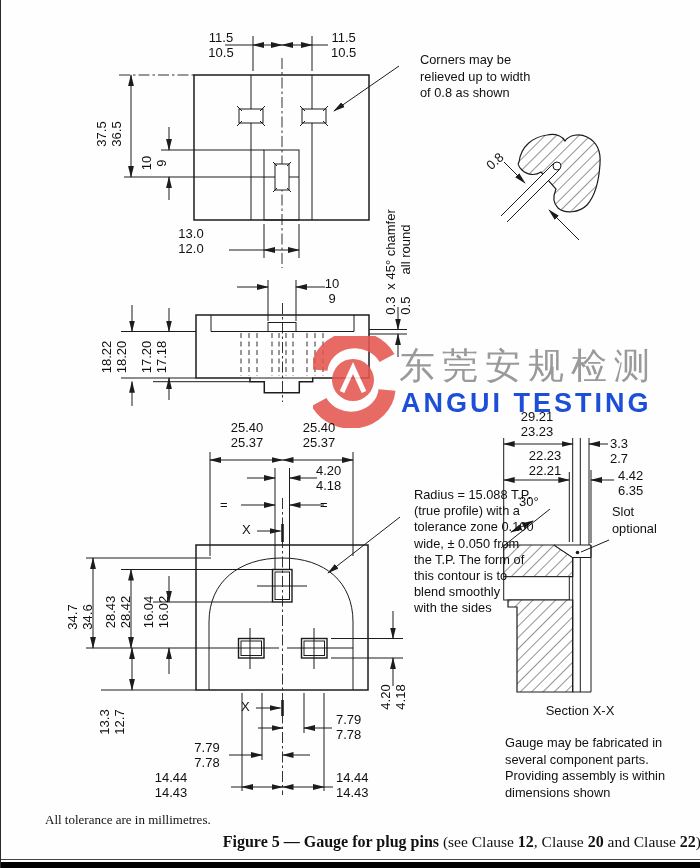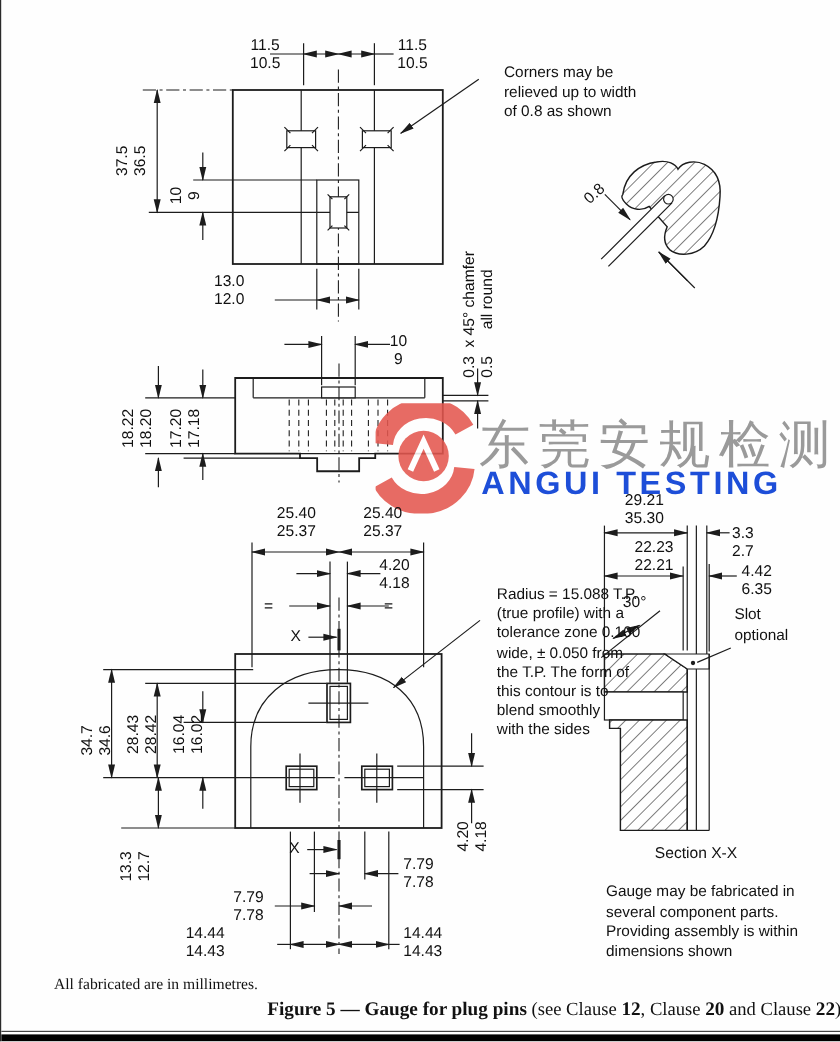--- a/index.html
+++ b/index.html
@@ -21,21 +21,21 @@
   .dimc{position:absolute;font-size:13px;line-height:15px;white-space:pre;
         transform:translate(-50%,-50%) rotate(-90deg);text-align:center;}
   .dimc span{display:block;}
   .ctr{text-align:center;} .rgt{text-align:right;}
   .note{position:absolute;font-size:12.8px;line-height:16.5px;white-space:pre-line;margin-left:19px;}
   .rot-ctr{position:absolute;transform:translate(-50%,-50%) rotate(-90deg);font-size:13px;line-height:15px;}
   .chamfer-row{display:flex;gap:7px;align-items:center;}
   .frac span{display:block;text-align:center;white-space:nowrap;}
   .rot45{position:absolute;transform:translate(-50%,-50%) rotate(-42deg);font-size:13px;}
   .wm{position:absolute;left:312px;top:334px;width:380px;height:95px;}
-  .wm-cn{position:absolute;left:86px;top:8px;font-size:43px;letter-spacing:7px;color:#9a9a9a;
+  .wm-cn{position:absolute;left:86px;top:8px;font-size:36px;letter-spacing:7px;color:#9a9a9a;
          font-family:"Liberation Sans",sans-serif;white-space:nowrap;}
   .wm-en{position:absolute;left:88px;top:54px;font-size:27px;letter-spacing:3px;color:#1d4ed8;
          font-weight:bold;white-space:nowrap;}
   .footer-units{position:absolute;left:44px;top:812px;font-family:"Liberation Serif",serif;font-size:13px;}
   .caption{position:absolute;left:0;top:833px;width:100%;text-align:right;
            font-family:"Liberation Serif",serif;font-size:15.5px;}
   .caption .b{font-weight:bold;font-size:16px;}
 </style>
 </head>
 <body>
@@ -265,21 +265,21 @@
 <div class="dimc" style="left:155px;top:612px"><span>16.04</span><span>16.02</span></div>
 <div class="dimc" style="left:111px;top:722px"><span>13.3</span><span>12.7</span></div>
 <div class="dimc" style="left:392px;top:697px"><span>4.20</span><span>4.18</span></div>
 
 <div class="dim" style="left:240px;top:699px">X</div>
 <div class="dim" style="left:335px;top:712px"><span>7.79</span><span>7.78</span></div>
 <div class="dim rgt" style="left:184px;top:740px;width:44px"><span>7.79</span><span>7.78</span></div>
 <div class="dim rgt" style="left:146px;top:770px;width:48px"><span>14.44</span><span>14.43</span></div>
 <div class="dim" style="left:335px;top:770px"><span>14.44</span><span>14.43</span></div>
 
-<div class="dim ctr" style="left:510px;top:409px;width:52px"><span>29.21</span><span>35.30</span></div>
+<div class="dim ctr" style="left:510px;top:409px;width:52px"><span>29.21</span><span>23.23</span></div>
 <div class="dim" style="left:609px;top:436px"><span>3.3</span><span>2.7</span></div>
 <div class="dim ctr" style="left:518px;top:448px;width:52px"><span>22.23</span><span>22.21</span></div>
 <div class="dim" style="left:617px;top:468px"><span>4.42</span><span>6.35</span></div>
 <div class="dim" style="left:518px;top:494px">30°</div>
 
 <div class="dim ctr" style="left:536px;top:703px;width:86px">Section X-X</div>
 
 <div class="note" style="left:400px;top:52px;width:160px">Corners may be
 relieved up to width
 of 0.8 as shown</div>
@@ -291,20 +291,20 @@
 this contour is to
 blend smoothly
 with the sides</div>
 <div class="note" style="left:592px;top:504px;width:70px">Slot
 optional</div>
 <div class="note" style="left:485px;top:735px;width:190px">Gauge may be fabricated in
 several component parts.
 Providing assembly is within
 dimensions shown</div>
 
-<div class="footer-units">All fabricated are in millimetres.</div>
+<div class="footer-units">All tolerance are in millimetres.</div>
 <div class="caption">
   <span class="b">Figure 5 — Gauge for plug pins</span><span> (see Clause </span><span class="b">12</span><span>, Clause </span><span class="b">20</span><span> and Clause </span><span class="b">22</span><span>)</span>
 </div>
 
 <div class="thin-rule"></div>
 <div class="bottom-rule"></div>
 </div>
 
 </body></html>

